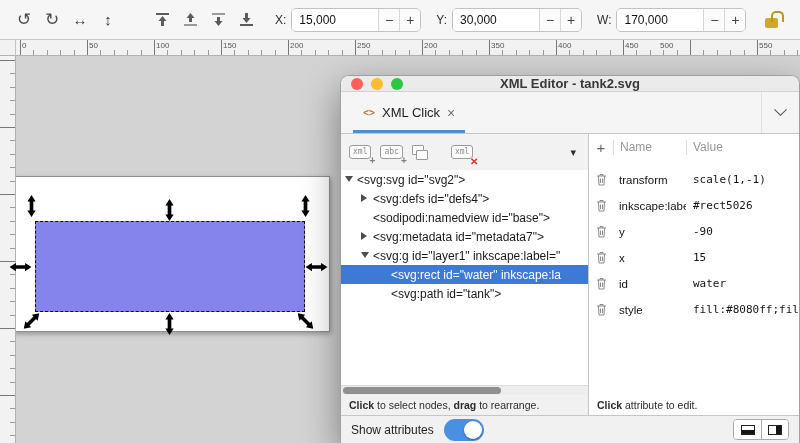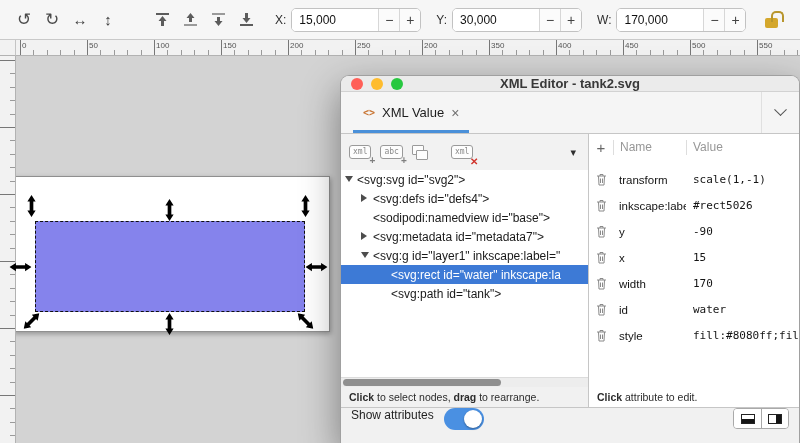--- a/index.html
+++ b/index.html
@@ -114,22 +114,22 @@
   .hvalue{flex:1;padding-left:6px}
   .attr-rows{flex:1;min-height:0}
   .attr-row{height:26px;display:flex;align-items:flex-end}
   .trash-cell{width:24px;display:flex;justify-content:center;flex:none}
   .attr-name{width:73px;padding-left:6px;font-size:11.5px;color:#141414;white-space:nowrap;overflow:hidden}
   .attr-value{flex:1;padding-left:7px;font-family:"DejaVu Sans Mono",monospace;font-size:11px;
     color:#141414;white-space:nowrap;overflow:hidden}
   .attr-hint{height:20px;font-size:10.5px;color:#2c2c2c;display:flex;align-items:center;
     padding-left:8px;flex:none;white-space:pre;background:#fff}
 
-  .bottom-bar{height:36px;background:#f1f1f1;border-top:1px solid #c6c6c6;display:flex;
-    align-items:flex-start;padding:0 10px;flex:none}
+  .bottom-bar{height:28px;background:#f1f1f1;border-top:1px solid #c6c6c6;display:flex;
+    align-items:center;padding:0 10px;flex:none}
   .bb-label{font-size:12px;color:#1f1f1f;margin-right:10px}
   .toggle{width:40px;height:22px;border-radius:11px;background:#4a90e2;position:relative;flex:none}
   .knob{position:absolute;right:2px;top:2px;width:18px;height:18px;border-radius:50%;
     background:#fff;box-shadow:0 1px 2px rgba(0,0,0,.35)}
   .corner-btns{margin-left:auto;display:flex;border:1px solid #a9a9a9;border-radius:4px;overflow:hidden}
   .corner-btn{width:27px;height:19px;background:#fff;display:flex;align-items:center;justify-content:center}
   .corner-btn + .corner-btn{border-left:1px solid #a9a9a9}
   .split-h{width:14px;height:10px;border:1px solid #222;
     background:linear-gradient(to bottom,#fff 0 55%,#151515 55% 100%)}
   .split-v{width:14px;height:10px;border:1px solid #222;
@@ -215,21 +215,21 @@
     <span class="num" style="left:6px">0</span>
     <span class="num" style="left:73px">50</span>
     <span class="num" style="left:140px">100</span>
     <span class="num" style="left:207px">150</span>
     <span class="num" style="left:274px">200</span>
     <span class="num" style="left:341px">250</span>
     <span class="num" style="left:408px">200</span>
     <span class="num" style="left:475px">350</span>
     <span class="num" style="left:542px">400</span>
     <span class="num" style="left:609px">450</span>
-    <span class="num" style="left:676px">500</span>
+    <span class="num" style="left:644px">500</span>
     <span class="num" style="left:743px">550</span>
   </div>
   <div class="ruler-v"></div>
 
   <div class="page"></div>
   <div class="water-rect"></div>
 
   <div class="handle" style="left:164px;top:199px">
       <svg viewBox="0 0 12 24">
         <path d="M6 0 L1.5 7 H4 V17 H1.5 L6 24 L10.5 17 H8 V7 H10.5 Z" fill="#000"></path>
@@ -276,21 +276,21 @@
     <div class="titlebar">
       <div class="tl red"></div>
       <div class="tl yellow"></div>
       <div class="tl green"></div>
       <div class="win-title">XML Editor - tank2.svg</div>
     </div>
 
     <div class="tabbar">
       <div class="tab">
         <span class="xmldoc-icon">&lt;&gt;</span>
-        <span>XML Value</span>
+        <span>XML Click</span>
         <span class="tab-close">×</span>
       </div>
       <div class="tab-chevron">
         <span class="chev"></span>
       </div>
     </div>
 
     <div class="content">
 
       <div class="tree-pane">
@@ -393,29 +393,20 @@
               </div>
             <div class="attr-name">x</div>
             <div class="attr-value">15</div>
           </div>
           <div class="attr-row">
             <div class="trash-cell">
                 <svg width="11" height="13" viewBox="0 0 11 13">
                   <path d="M1 3 H10 M4 3 V1.5 H7 V3 M2.5 3 L3 12 H8 L8.5 3 M4.5 5.5 V10 M6.5 5.5 V10" stroke="#8a8a8a" fill="none" stroke-width="1"></path>
                 </svg>
               </div>
-            <div class="attr-name">width</div>
-            <div class="attr-value">170</div>
-          </div>
-          <div class="attr-row">
-            <div class="trash-cell">
-                <svg width="11" height="13" viewBox="0 0 11 13">
-                  <path d="M1 3 H10 M4 3 V1.5 H7 V3 M2.5 3 L3 12 H8 L8.5 3 M4.5 5.5 V10 M6.5 5.5 V10" stroke="#8a8a8a" fill="none" stroke-width="1"></path>
-                </svg>
-              </div>
             <div class="attr-name">id</div>
             <div class="attr-value">water</div>
           </div>
           <div class="attr-row">
             <div class="trash-cell">
                 <svg width="11" height="13" viewBox="0 0 11 13">
                   <path d="M1 3 H10 M4 3 V1.5 H7 V3 M2.5 3 L3 12 H8 L8.5 3 M4.5 5.5 V10 M6.5 5.5 V10" stroke="#8a8a8a" fill="none" stroke-width="1"></path>
                 </svg>
               </div>
             <div class="attr-name">style</div>

